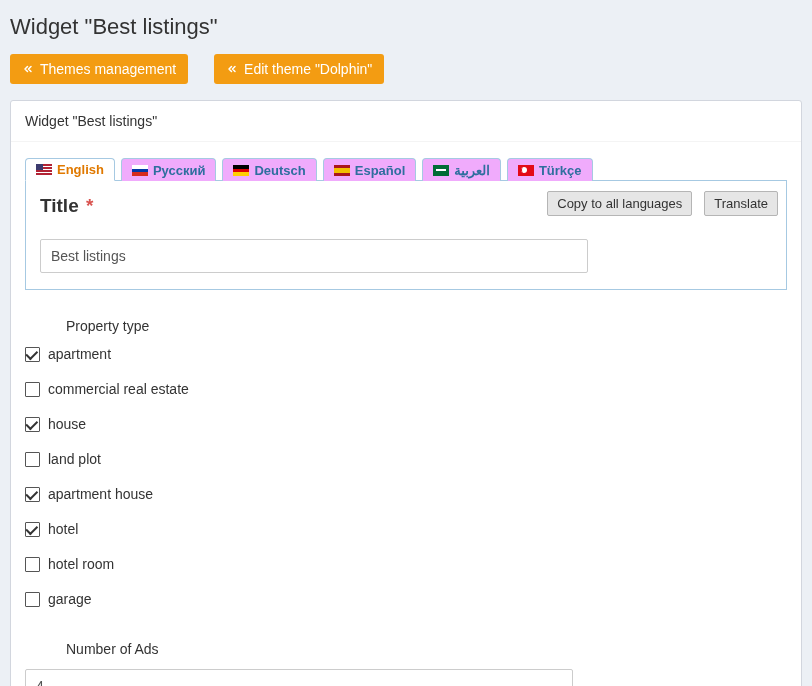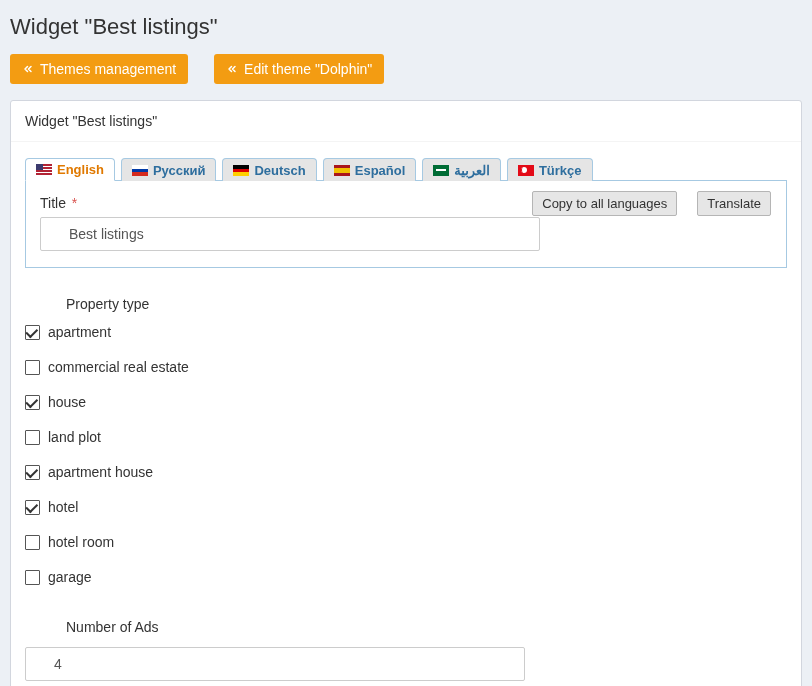--- a/index.html
+++ b/index.html
@@ -56,21 +56,21 @@
   
   .tabs {
     display: flex;
     border-bottom: 1px solid #a6c9e2;
   }
   .tab {
     display: inline-flex;
     align-items: center;
     border: 1px solid #a6c9e2;
     border-bottom: none;
-    background: #e5e5e5;
+    background: #f0abfc;
     color: #2e6e9e;
     padding: 3px 10px;
     margin-right: 6px;
     margin-bottom: -1px;
     font-size: 13px;
     font-weight: bold;
     border-radius: 4px 4px 0 0;
     cursor: pointer;
     position: relative;
   }
@@ -90,49 +90,49 @@
   }
   .tab-panel {
     border: 1px solid #a6c9e2;
     border-top: none;
     padding: 14px 14px 16px 14px;
     position: relative;
   }
   .tab-panel .action-buttons {
     position: absolute;
     top: 10px;
-    right: 15px;
+    right: 8px;
     display: flex;
-    gap: 20px;
+    gap: 12px;
   }
   .btn-grey {
     background: #e6e6e6;
     border: 1px solid #b5b5b5;
     color: #333;
     font-size: 13px;
     padding: 4px 9px;
     border-radius: 2px;
     cursor: pointer;
   }
   .field-label {
-    font-weight: normal;
-    font-size: 14px;
-    margin-bottom: 6px;
+    font-weight: bold;
+    font-size: 19px;
+    margin-bottom: 22px;
     display: block;
   }
   .required {
     color: #d9534f;
     margin-left: 2px;
   }
   .text-input {
-    width: 500px;
+    width: 548px;
     max-width: 100%;
     border: 1px solid #ccc;
     border-radius: 2px;
-    padding: 8px 28px;
+    padding: 8px 10px;
     font-size: 14px;
     color: #555;
     background: #fff;
   }
   .section-label {
     font-weight: normal;
     font-size: 14px;
     margin: 28px 0 12px 0;
     display: block;
     padding-left: 41px;

